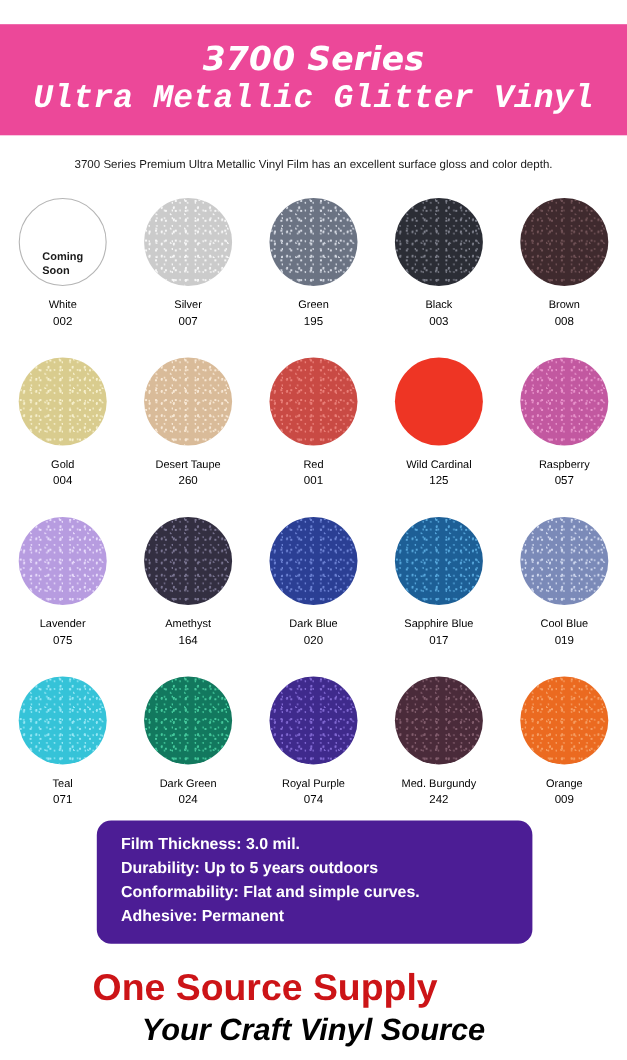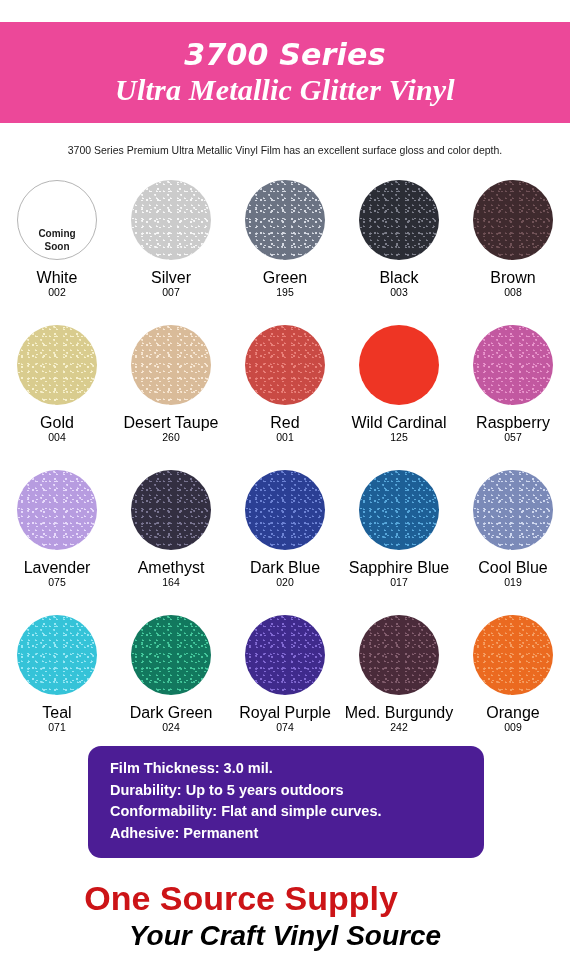--- a/index.html
+++ b/index.html
@@ -36,21 +36,21 @@
     font-family: "DejaVu Sans", sans-serif;
     font-style: italic;
     font-weight: bold;
     font-size: 30px;
     line-height: 34px;
     letter-spacing: 0.2px;
     white-space: nowrap;
   }
   .banner-line2 {
     color: #ffffff;
-    font-family: Liberation Serif, serif;
+    font-family: Liberation Mono, monospace;
     font-style: italic;
     font-weight: bold;
     font-size: 30px;
     line-height: 36px;
     letter-spacing: 0.2px;
     white-space: nowrap;
   }
 
   
   .description {
@@ -107,28 +107,28 @@
     box-sizing: border-box;
     display: flex;
     align-items: center;
     justify-content: center;
   }
   .coming-soon-text {
     font-family: "Liberation Sans", sans-serif;
     font-size: 10px;
     font-weight: bold;
     line-height: 13px;
-    text-align: center;
+    text-align: left;
     color: #1a1a1a;
     margin-top: 40px;
   }
   .cell-name {
     margin-top: 11px;
     font-family: "Liberation Sans", sans-serif;
-    font-size: 16px;
+    font-size: 10px;
     line-height: 14px;
     color: #000000;
     text-align: left;
     white-space: nowrap;
   }
   .cell-code {
     font-family: "Liberation Sans", sans-serif;
     font-size: 10.5px;
     line-height: 14px;
     color: #000000;

